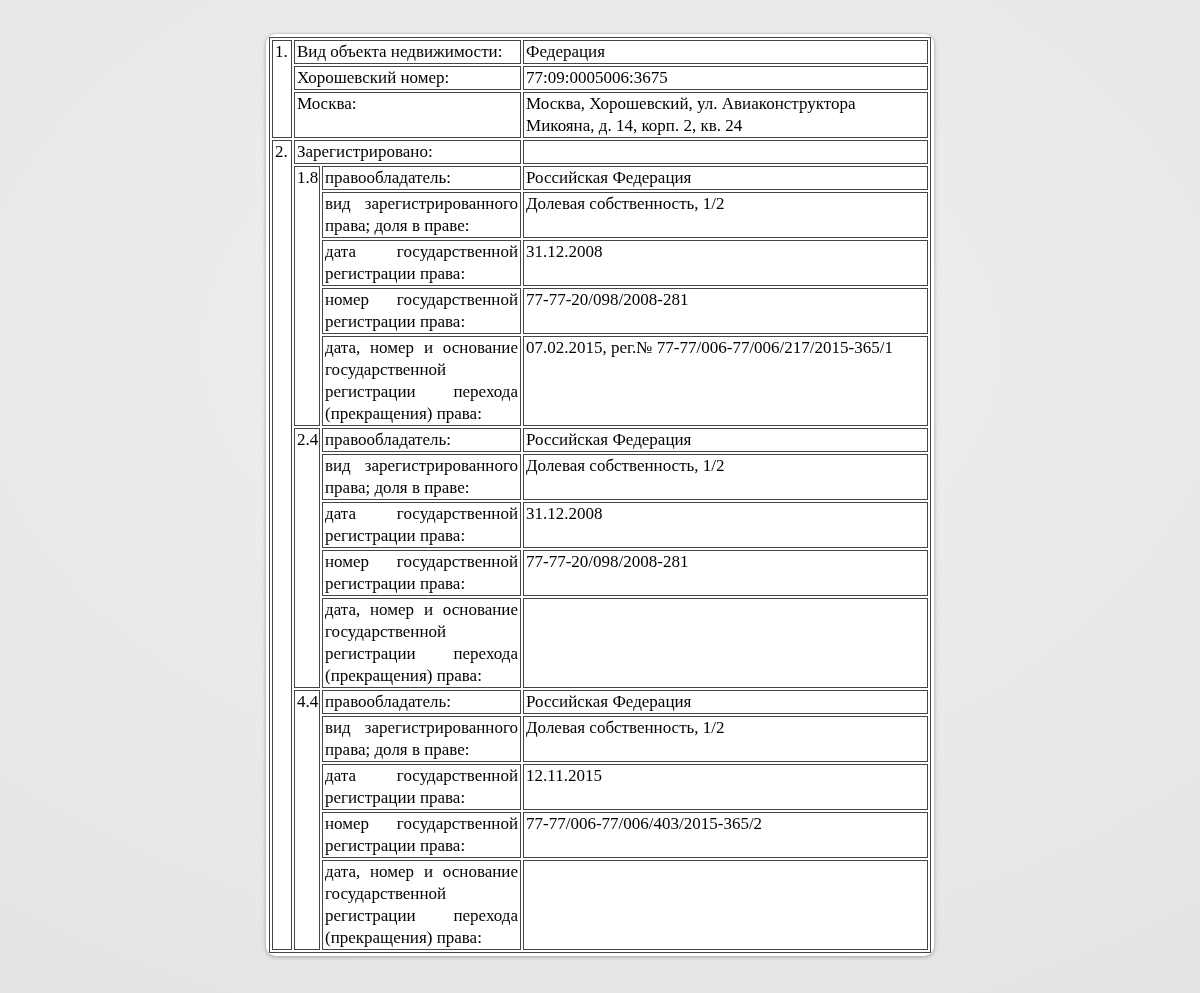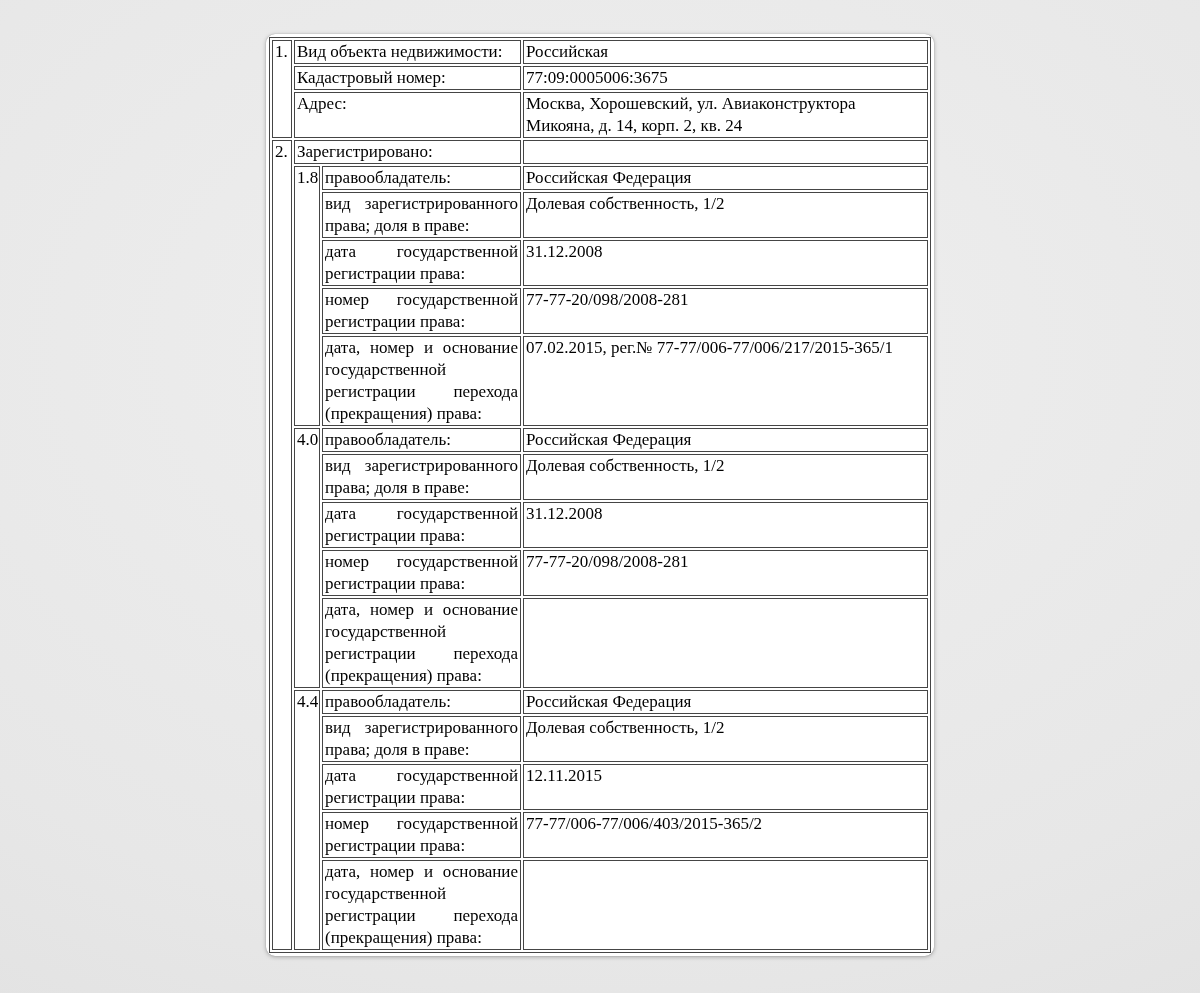--- a/index.html
+++ b/index.html
@@ -51,28 +51,28 @@
         <col style="width:20px">
         <col style="width:26px">
         <col style="width:199px">
         <col>
       </colgroup>
 
       <tbody>
           <tr>
         <td class="num" rowspan="3">1.</td>
         <td class="label" colspan="2">Вид объекта недвижимости:</td>
-        <td class="value">Российская</td>
+        <td class="value">Федерация</td>
       </tr>
       <tr>
-        <td class="label" colspan="2">Кадастровый номер:</td>
+        <td class="label" colspan="2">Хорошевский номер:</td>
         <td class="value">77:09:0005006:3675</td>
       </tr>
       <tr>
-        <td class="label" colspan="2">Адрес:</td>
+        <td class="label" colspan="2">Москва:</td>
         <td class="value">Москва, Хорошевский, ул. Авиаконструктора Микояна, д. 14, корп. 2, кв. 24</td>
       </tr>
 
       <tr>
         <td class="num" rowspan="16">2.</td>
         <td class="label" colspan="2">Зарегистрировано:</td>
         <td class="value"></td>
       </tr>
 
       <tr>
@@ -91,21 +91,21 @@
       <tr>
         <td class="label">номер государственной регистрации права:</td>
         <td class="value">77-77-20/098/2008-281</td>
       </tr>
       <tr>
         <td class="label">дата, номер и основание государственной регистрации перехода (прекращения) права:</td>
         <td class="value">07.02.2015, рег.№ 77-77/006-77/006/217/2015-365/1</td>
       </tr>
 
       <tr>
-        <td class="num" rowspan="5">4.0</td>
+        <td class="num" rowspan="5">2.4</td>
         <td class="label">правообладатель:</td>
         <td class="value">Российская Федерация</td>
       </tr>
       <tr>
         <td class="label">вид зарегистрированного права; доля в праве:</td>
         <td class="value">Долевая собственность, 1/2</td>
       </tr>
       <tr>
         <td class="label">дата государственной регистрации права:</td>
         <td class="value">31.12.2008</td>

